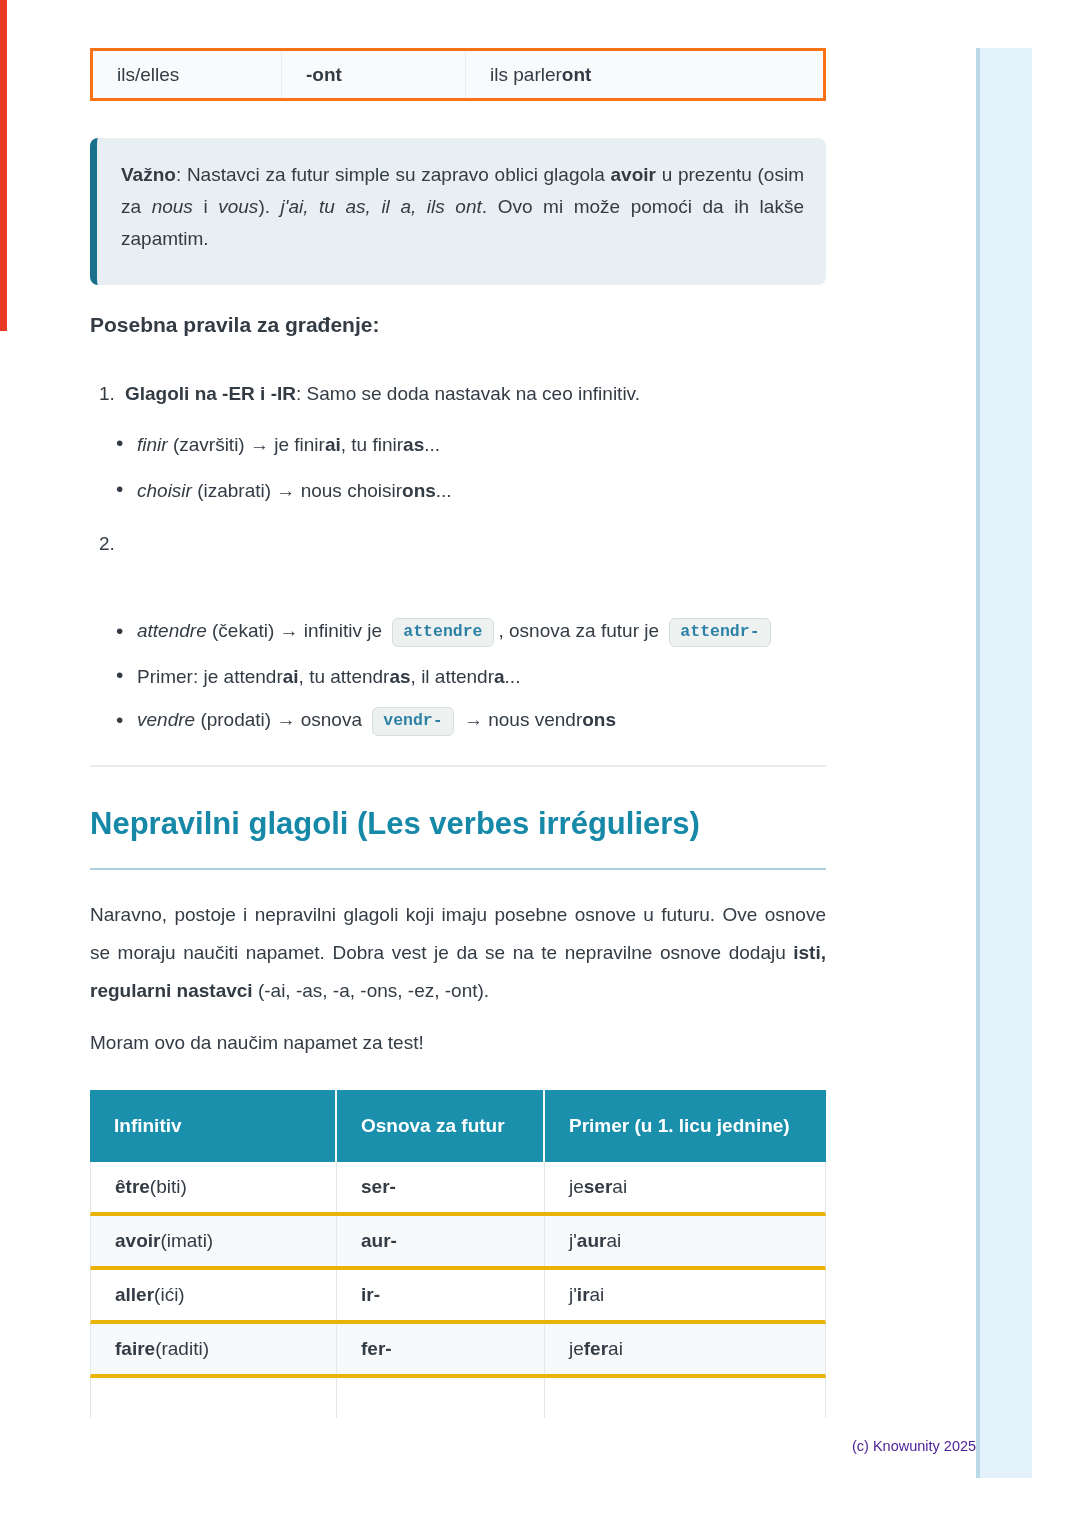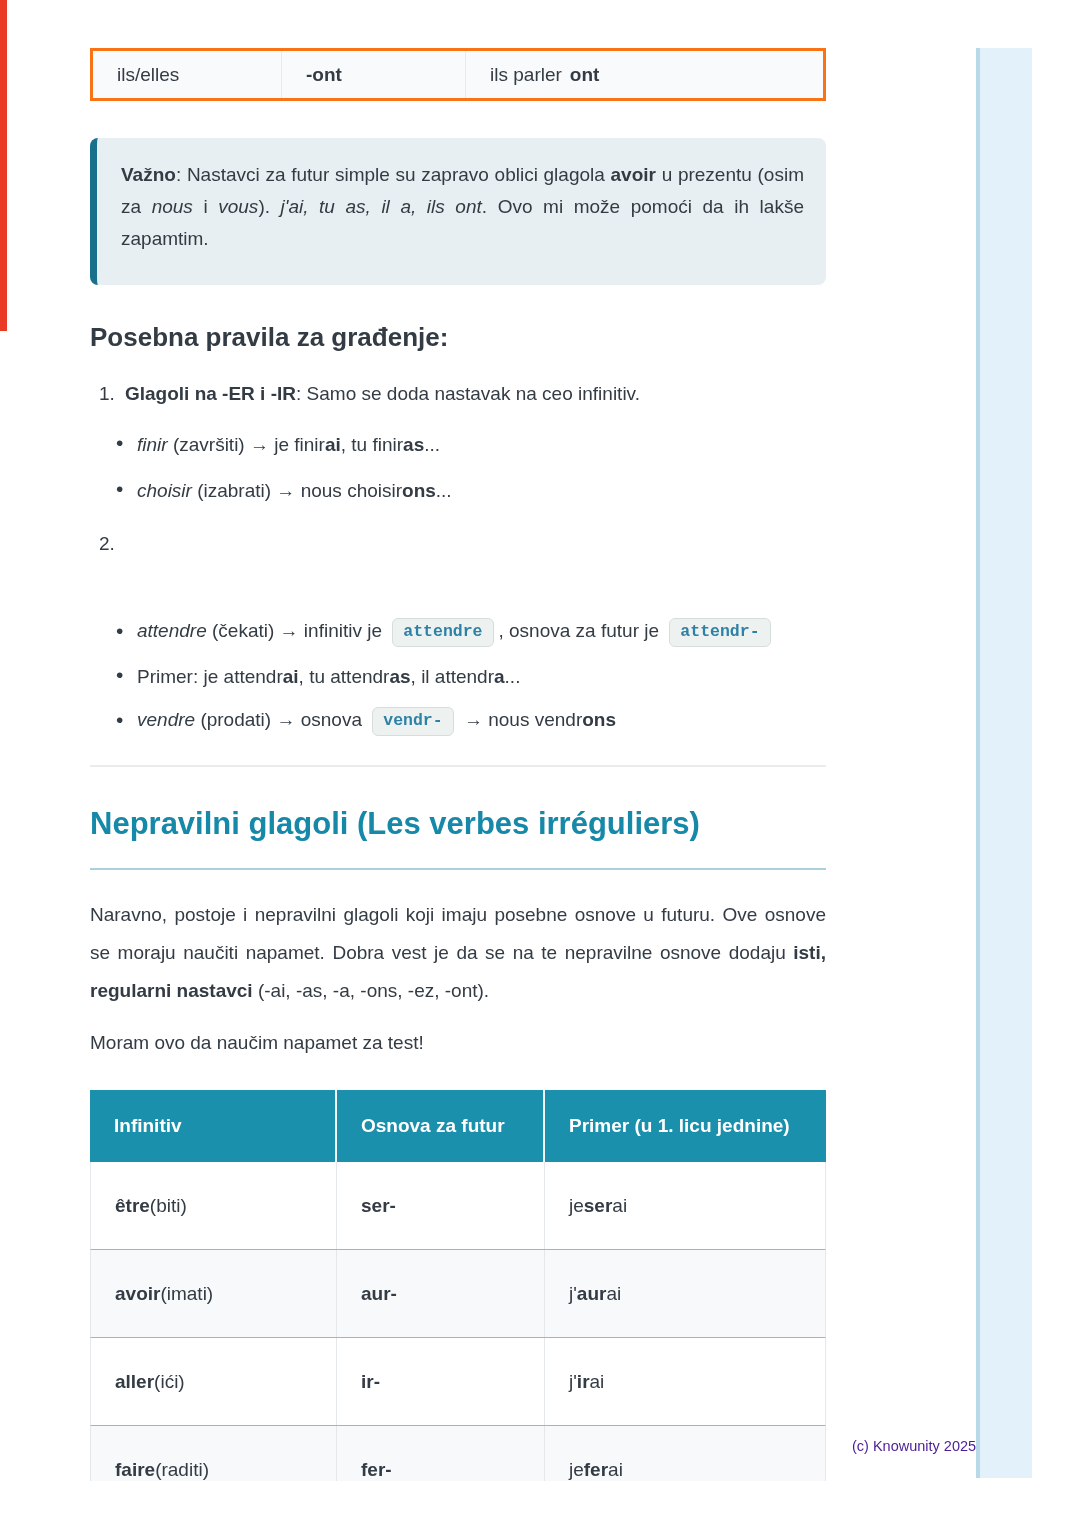--- a/index.html
+++ b/index.html
@@ -20,45 +20,45 @@
   }
   
   .red-strip{position:absolute;left:0;top:0;width:7px;height:331px;background:#e83a25;}
   .blue-strip{position:absolute;left:976px;top:48px;width:56px;height:1430px;
     background:#e3f1fa;border-left:4px solid #b7d9e8;box-sizing:border-box;}
   
   .prev-row{top:48px;height:53px;display:flex;background:#f8fafb;
     border:3px solid #f97316;box-sizing:border-box;}
   .prev-cell{display:flex;align-items:center;padding-left:24px;box-sizing:border-box;
     border-right:1px solid #e9ecef;}
-  .prev-cell:last-child{border-right:none;gap:8px;}
+  .prev-cell:last-child{border-right:none;}
   
   .callout{top:138px;height:147px;background:#e8eff3;border-left:7px solid #19708d;
     border-radius:8px;box-sizing:border-box;padding:21px 22px 0 24px;text-align:justify;
     line-height:32px;}
   
-  .rules-heading{top:320px;font-weight:700;font-size:26px;}
+  .rules-heading{top:308px;font-weight:700;font-size:21px;}
   .oli-title{white-space:nowrap;}
   .oli-marker{position:absolute;left:-26px;}
   .li-line{padding-left:47px;box-sizing:border-box;}
   .li-dot{position:absolute;left:26px;top:-2px;font-size:21px;}
   .justify{text-align:justify;}
   .divider{top:765px;height:2px;background:#eaebed;}
   .h1{top:802px;color:#1688a8;font-size:31px;line-height:44px;font-weight:700;
     padding-bottom:22px;border-bottom:2px solid #abd0dc;white-space:nowrap;}
   .para{top:896px;line-height:38px;text-align:justify;}
   .note{top:1026px;}
   
   .tbl{top:1090px;height:391px;overflow:hidden;}
   .thead{display:flex;height:72px;background:#1b90ad;}
   .th{display:flex;align-items:center;padding-left:24px;box-sizing:border-box;
     color:#ffffff;font-weight:700;border-right:2px solid #f2f7f9;}
   .th:last-child{border-right:none;}
-  .tr{display:flex;height:88px;background:#fff;box-sizing:border-box;
-    border-left:1px solid #e5e8eb;border-right:1px solid #e5e8eb;border-bottom:1px solid #eab308;}
+  .tr{display:flex;height:54px;background:#fff;box-sizing:border-box;
+    border-left:1px solid #e5e8eb;border-right:1px solid #e5e8eb;border-bottom:4px solid #eab308;}
   .tr.alt{background:#f7f9fa;}
   .tr.partial{height:40px;border-bottom:none;}
   .td{display:flex;align-items:center;padding-left:24px;box-sizing:border-box;
     border-right:1px solid #e5e8eb;}
   .td:last-child{border-right:none;}
   .c1{width:246px;}.c2{width:208px;}.c3{width:280px;}
   .hc1{width:247px;}.hc2{width:208px;}.hc3{width:281px;}
   .pc1{width:190px;}.pc2{width:185px;}.pc3{width:359px;}
   
   .copyright{position:absolute;left:852px;top:1437px;width:200px;

